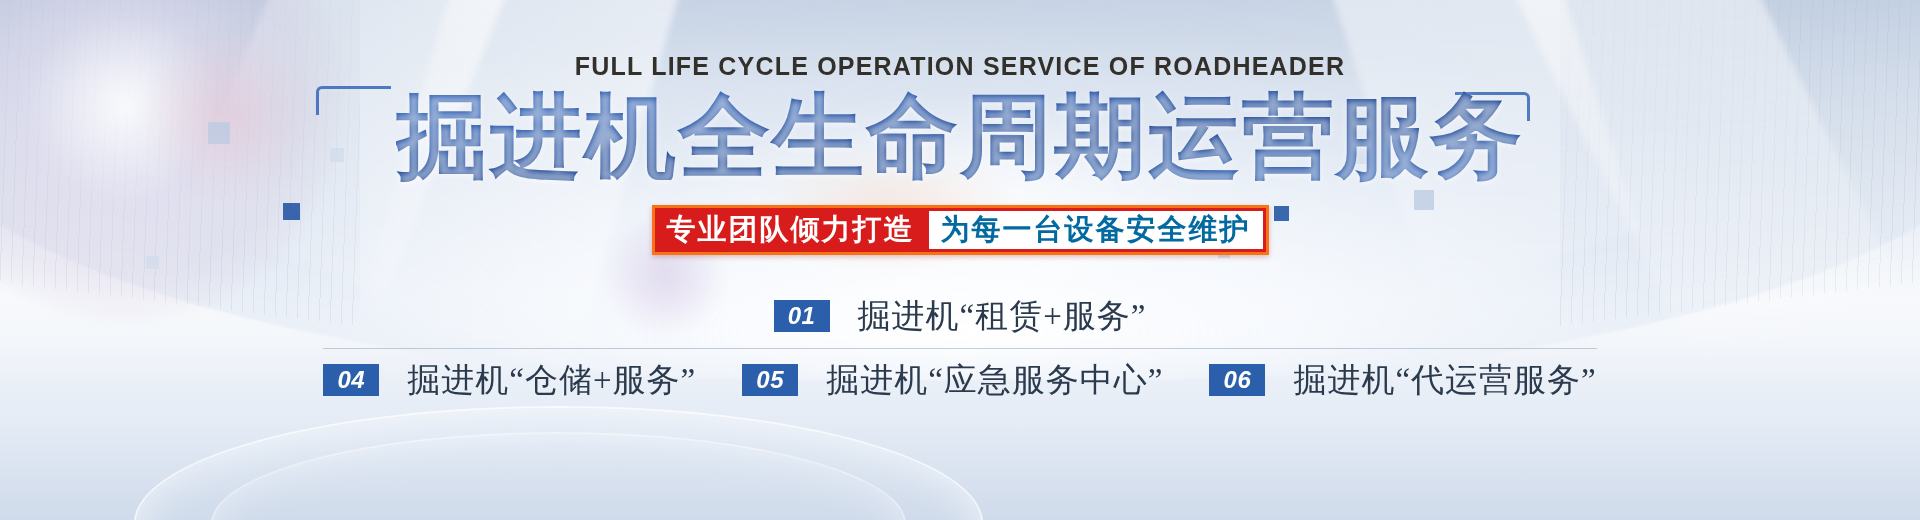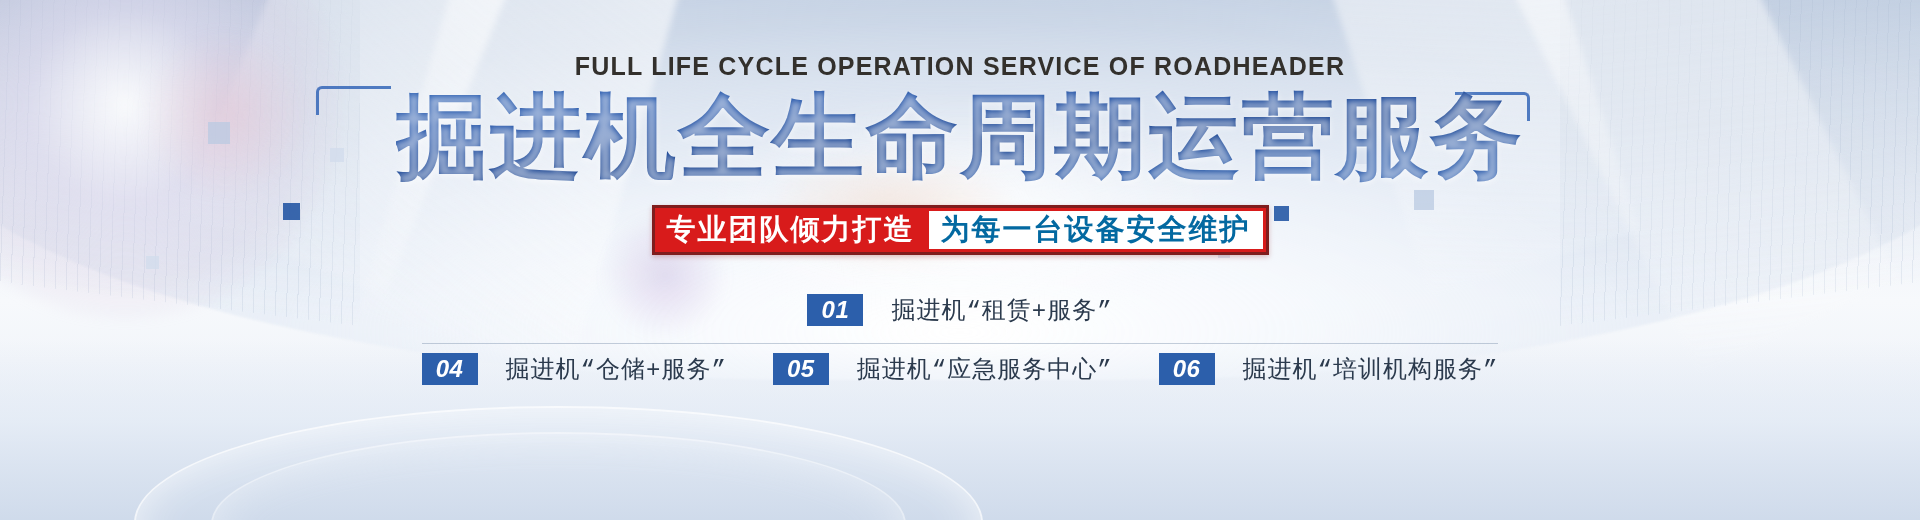--- a/index.html
+++ b/index.html
@@ -234,21 +234,21 @@
     -webkit-text-fill-color: transparent;
     text-shadow: 0 2px 6px rgba(255,255,255,0.55);
     font-family: "DejaVu Sans", "Liberation Sans", sans-serif;
   }
 
   .red-strip {
     margin-top: 20px;
     display: flex;
     align-items: stretch;
     background: #d81b1b;
-    border: 3px solid #7f1d1d;
+    border: 3px solid #f97316;
     box-shadow: 0 2px 5px rgba(140,20,20,0.25);
     height: 44px;
   }
   .red-strip .seg {
     display: flex;
     align-items: center;
     padding: 0 12px;
     font-size: 29px;
     font-weight: 900;
     letter-spacing: 2px;
@@ -275,21 +275,20 @@
     display: flex;
     align-items: center;
     justify-content: center;
     gap: 46px;
     padding: 9px 0;
     white-space: nowrap;
   }
   .service-row + .service-row {
     border-top: 1px solid rgba(120,140,170,0.42);
     min-width: 1030px;
-    margin-top: 8px;
   }
   .service-item {
     display: flex;
     align-items: center;
     gap: 28px;
   }
   .badge {
     display: inline-flex;
     align-items: center;
     justify-content: center;
@@ -298,25 +297,25 @@
     padding: 0 6px;
     background: #2c5fab;
     color: #ffffff;
     font-size: 24px;
     font-weight: 700;
     font-style: italic;
     letter-spacing: 0.5px;
     font-family: "Liberation Sans", "DejaVu Sans", sans-serif;
   }
   .service-label {
-    font-size: 24px;
+    font-size: 33px;
     font-weight: 500;
     color: #2b3a4d;
     letter-spacing: 1px;
-    font-family: Liberation Mono, monospace;
+    font-family: Liberation Serif, serif;
   }
 </style>
 </head>
 <body>
 
 <div class="banner">
 
   <div class="bg-base"></div>
   <div class="bg-vault"></div>
 
@@ -378,19 +377,19 @@
         <div class="service-item">
           <span class="badge">04</span>
           <span class="service-label">掘进机“仓储+服务”</span>
         </div>
         <div class="service-item">
           <span class="badge">05</span>
           <span class="service-label">掘进机“应急服务中心”</span>
         </div>
         <div class="service-item">
           <span class="badge">06</span>
-          <span class="service-label">掘进机“培训机构服务”</span>
+          <span class="service-label">掘进机“代运营服务”</span>
         </div>
       </div>
 
     </div>
   </div>
 </div>
 
 </body></html>

